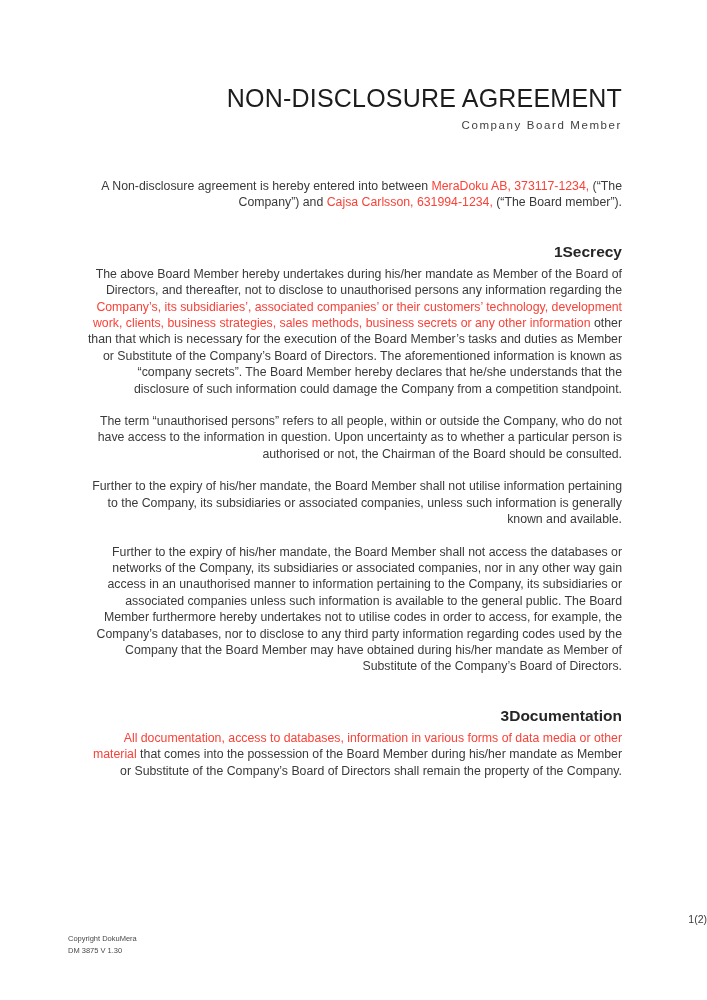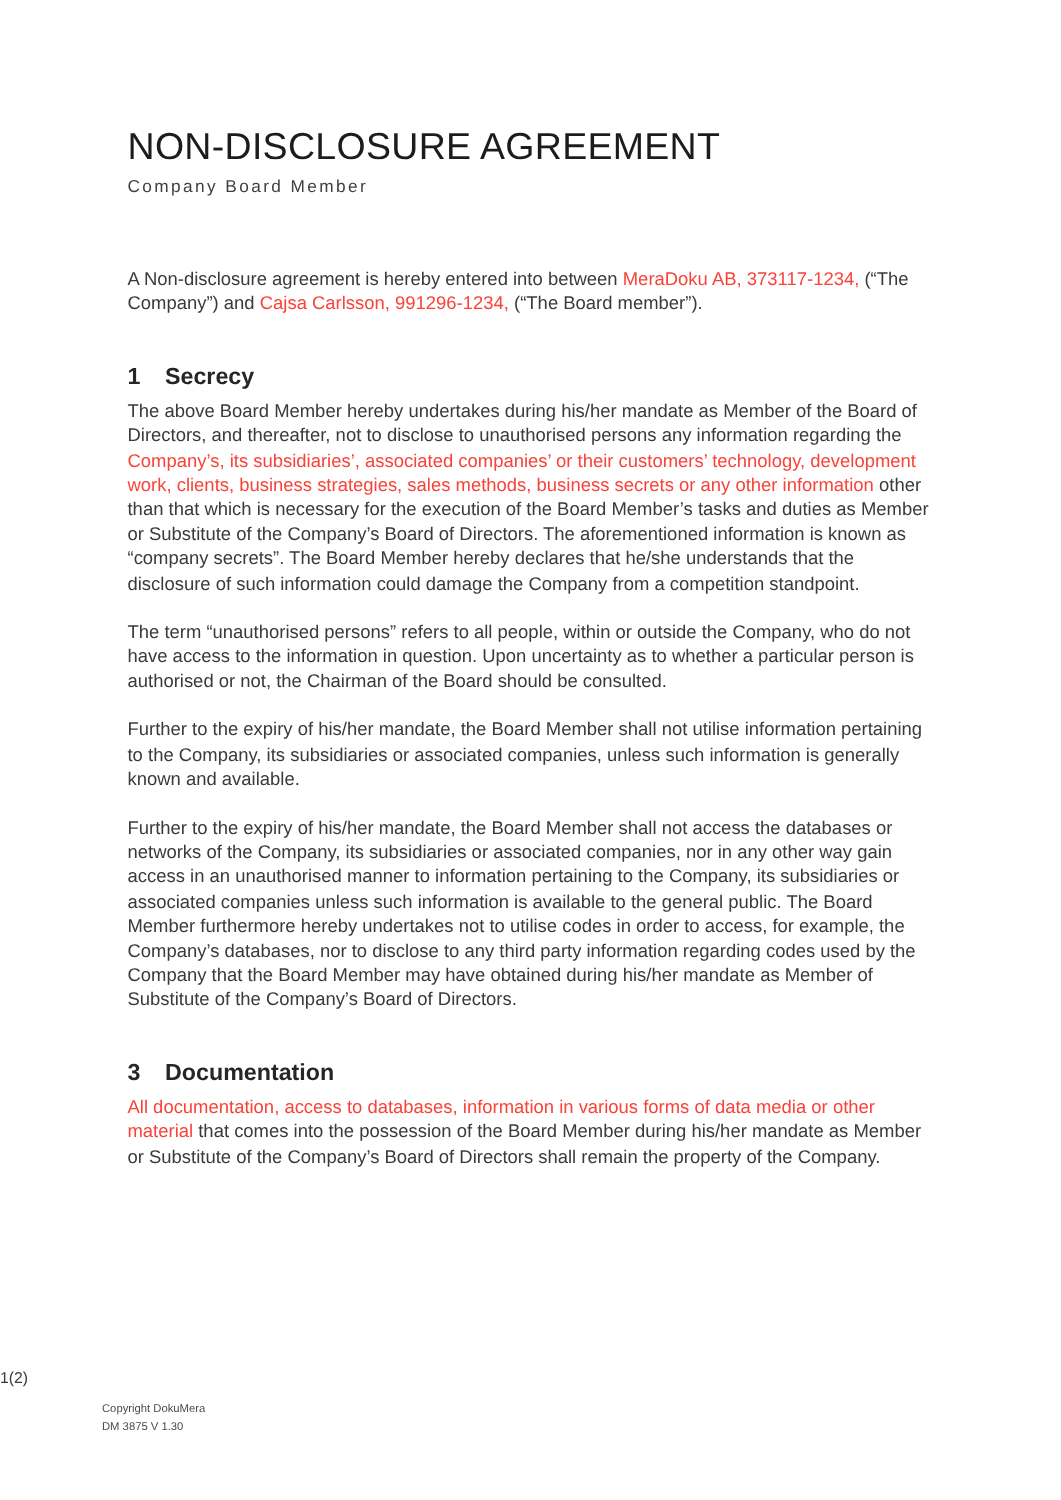--- a/index.html
+++ b/index.html
@@ -13,20 +13,21 @@
     height: 1000px;
     background: #ffffff;
     font-family: "Liberation Sans", sans-serif;
     overflow: hidden;
   }
   .content {
     position: absolute;
     left: 85px;
     top: 84px;
     width: 537px;
+    text-align: right;
   }
   h1.doc-title {
     margin: 0;
     font-size: 25px;
     font-weight: 400;
     line-height: 28px;
     letter-spacing: 0.2px;
     color: #1c1c1c;
   }
   .doc-subtitle {
@@ -57,42 +58,42 @@
     min-width: 25px;
   }
   .red {
     color: #f94238;
   }
   .page-number {
     position: absolute;
     left: 0;
     top: 913px;
     width: 707px;
-    text-align: left;
+    text-align: right;
     font-size: 10.5px;
     color: #3a3a3a;
   }
   .footer-block {
     position: absolute;
     left: 68px;
     top: 933px;
     font-size: 7.5px;
     line-height: 12px;
     color: #4a4a4a;
   }
 </style>
 </head>
 <body>
 
 <div class="page">
   <div class="content">
     <h1 class="doc-title">NON-DISCLOSURE AGREEMENT</h1>
     <div class="doc-subtitle">Company Board Member</div>
 
-    <p class="body-par intro-par" id="intro-paragraph"><span>A Non-disclosure agreement is hereby entered into between </span><span class="red">MeraDoku AB, 373117-1234,</span><span> (“The Company”) and </span><span class="red">Cajsa Carlsson, 991296-1234,</span><span> (“The Board member”).</span></p>
+    <p class="body-par intro-par" id="intro-paragraph"><span>A Non-disclosure agreement is hereby entered into between </span><span class="red">MeraDoku AB, 373117-1234,</span><span> (“The Company”) and </span><span class="red">Cajsa Carlsson, 631994-1234,</span><span> (“The Board member”).</span></p>
 
     <div id="sections">
         <h2 class="section-heading"><span class="sec-num">1</span><span>Secrecy</span></h2>
         <p class="body-par"><span>The above Board Member hereby undertakes during his/her mandate as Member of the Board of Directors, and thereafter, not to disclose to unauthorised persons any information regarding the </span><span class="red">Company’s, its subsidiaries’, associated companies’ or their customers’ technology, development work, clients, business strategies, sales methods, business secrets or any other information</span><span> other than that which is necessary for the execution of the Board Member’s tasks and duties as Member or Substitute of the Company’s Board of Directors. The aforementioned information is known as “company secrets”. The Board Member hereby declares that he/she understands that the disclosure of such information could damage the Company from a competition standpoint.</span></p>
         <p class="body-par"><span>The term “unauthorised persons” refers to all people, within or outside the Company, who do not have access to the information in question. Upon uncertainty as to whether a particular person is authorised or not, the Chairman of the Board should be consulted.</span></p>
         <p class="body-par"><span>Further to the expiry of his/her mandate, the Board Member shall not utilise information pertaining to the Company, its subsidiaries or associated companies, unless such information is generally known and available.</span></p>
         <p class="body-par"><span>Further to the expiry of his/her mandate, the Board Member shall not access the databases or networks of the Company, its subsidiaries or associated companies, nor in any other way gain access in an unauthorised manner to information pertaining to the Company, its subsidiaries or associated companies unless such information is available to the general public. The Board Member furthermore hereby undertakes not to utilise codes in order to access, for example, the Company’s databases, nor to disclose to any third party information regarding codes used by the Company that the Board Member may have obtained during his/her mandate as Member of Substitute of the Company’s Board of Directors.</span></p>
         <h2 class="section-heading"><span class="sec-num">3</span><span>Documentation</span></h2>
         <p class="body-par"><span class="red">All documentation, access to databases, information in various forms of data media or other material</span><span> that comes into the possession of the Board Member during his/her mandate as Member or Substitute of the Company’s Board of Directors shall remain the property of the Company.</span></p>
       </div>

